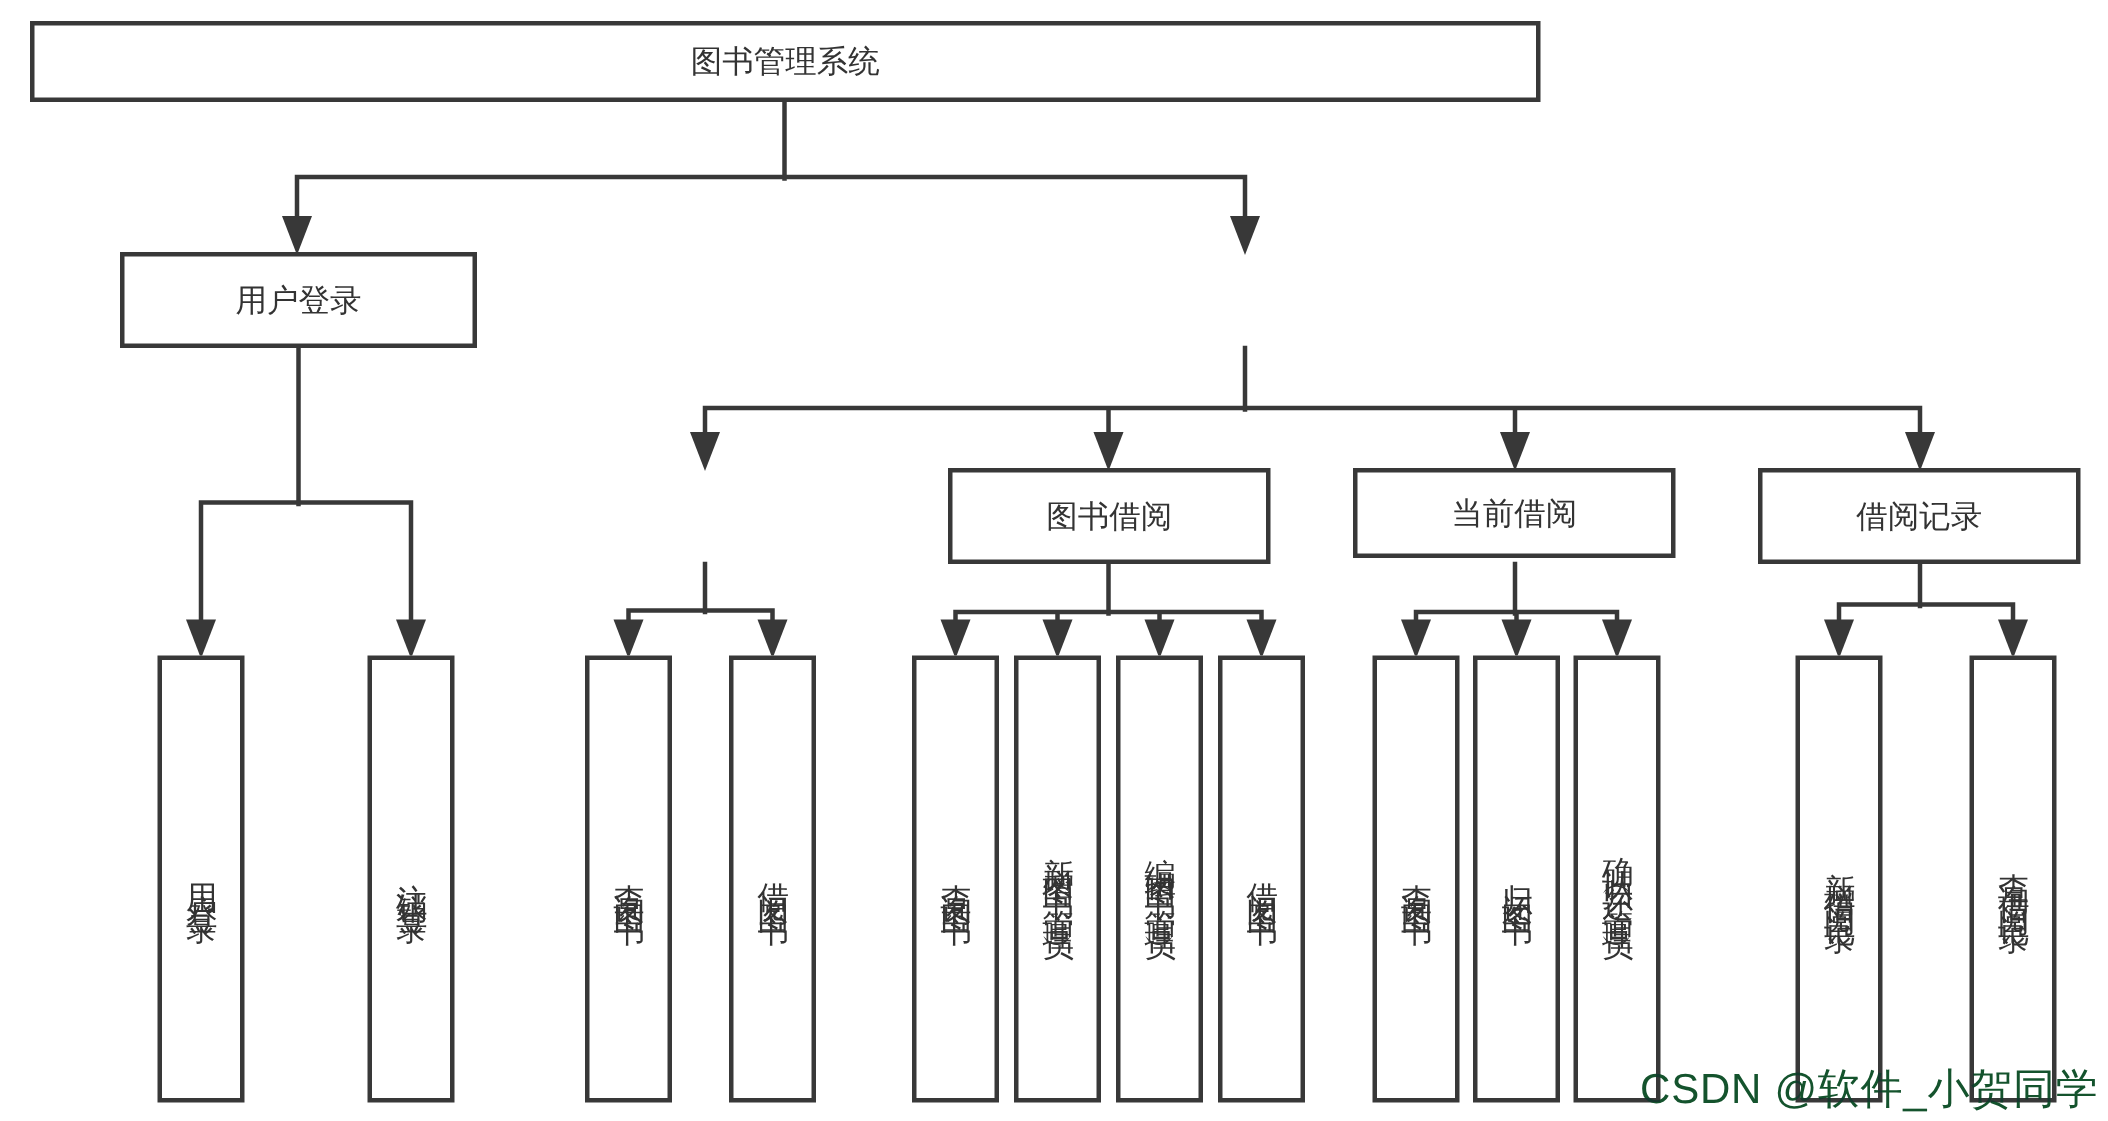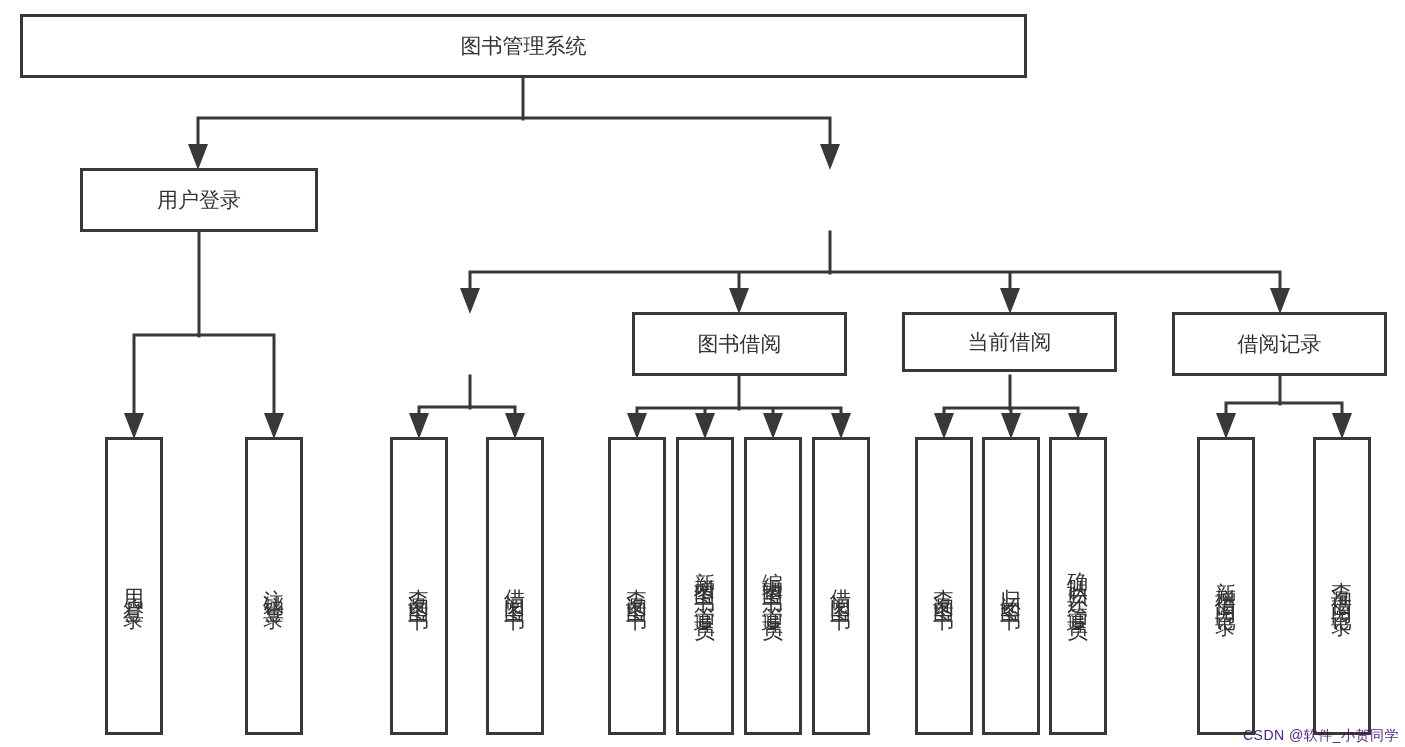--- a/index.html
+++ b/index.html
@@ -27,22 +27,22 @@
     line-height:1;
     letter-spacing:7px;
     font-size:21px;
     color:#333333;
     white-space:nowrap;
   }
   #edges { position:absolute; left:0; top:0; z-index:1; }
   #watermark {
     position:absolute;
     right:6px; bottom:2px;
-    font-size:14px;
-    color:#4c1d95;
+    font-size:28px;
+    color:#14532d;
     letter-spacing:0.5px;
     z-index:5;
     mix-blend-mode:darken;
     white-space:nowrap;
   }
 </style>
 </head>
 <body>
 
 <div id="canvas">
@@ -87,21 +87,21 @@
 
       <path d="M934 413 L954 413 L944 439 Z"></path>
       <path d="M1001 413 L1021 413 L1011 439 Z"></path>
       <path d="M1068 413 L1088 413 L1078 439 Z"></path>
 
       <path d="M1216 413 L1236 413 L1226 439 Z"></path>
       <path d="M1332 413 L1352 413 L1342 439 Z"></path>
     </g>
   </svg>
 
-  <div class="node" style="left:20px; top:14px; width:1007px; height:64px;">
+  <div class="node" style="left:20px; top:14px; width:1007px; height:54px;">
     <span>图书管理系统</span>
   </div>
 
   <div class="node" style="left:80px; top:168px; width:238px; height:64px;">
     <span>用户登录</span>
   </div>
 
   <div class="node" style="left:632px; top:312px; width:215px; height:64px;">
     <span>图书借阅</span>
   </div>

